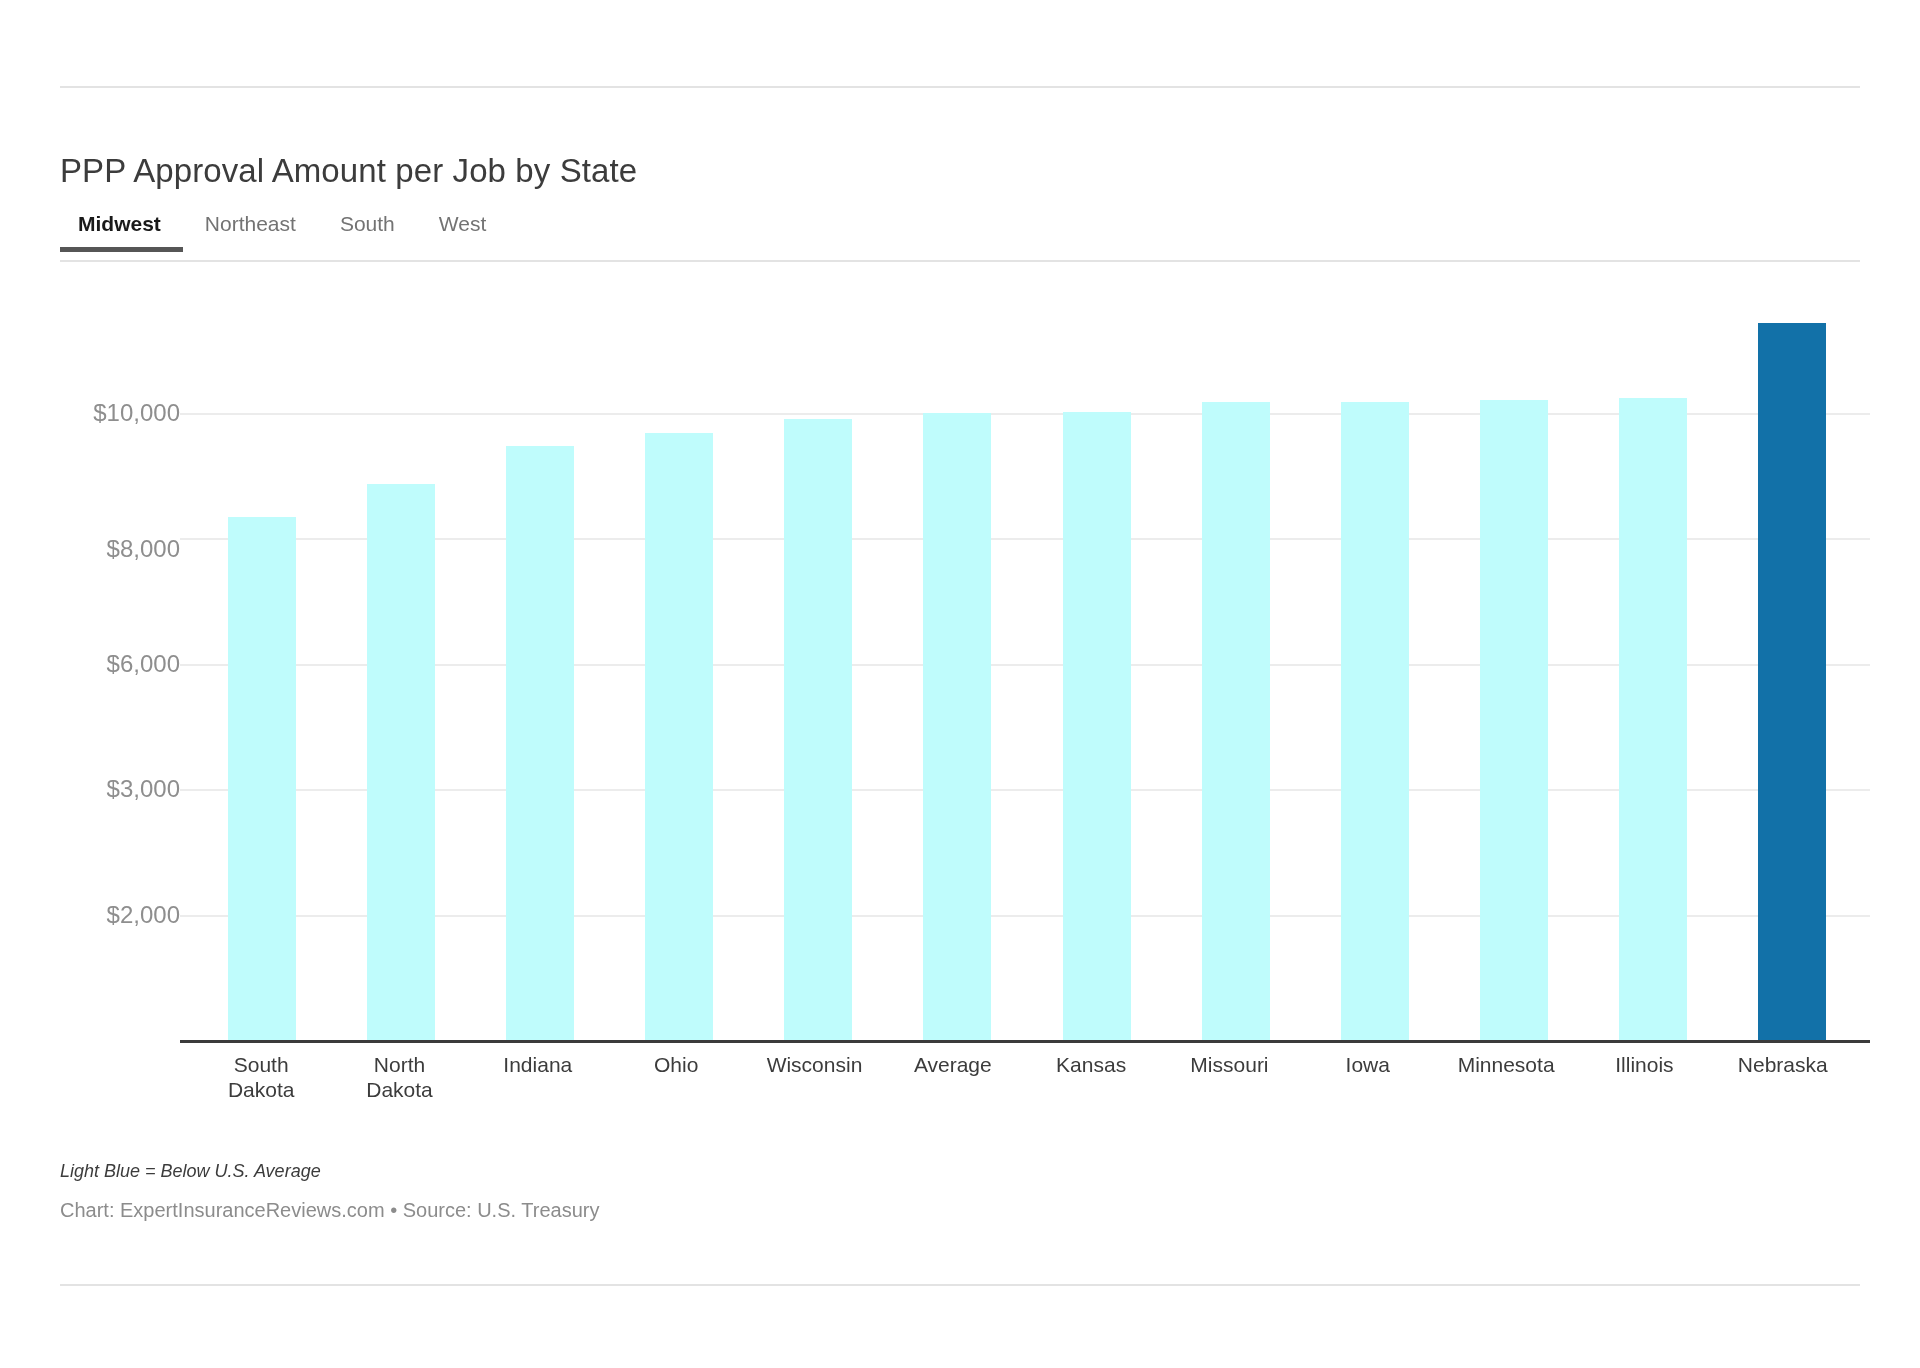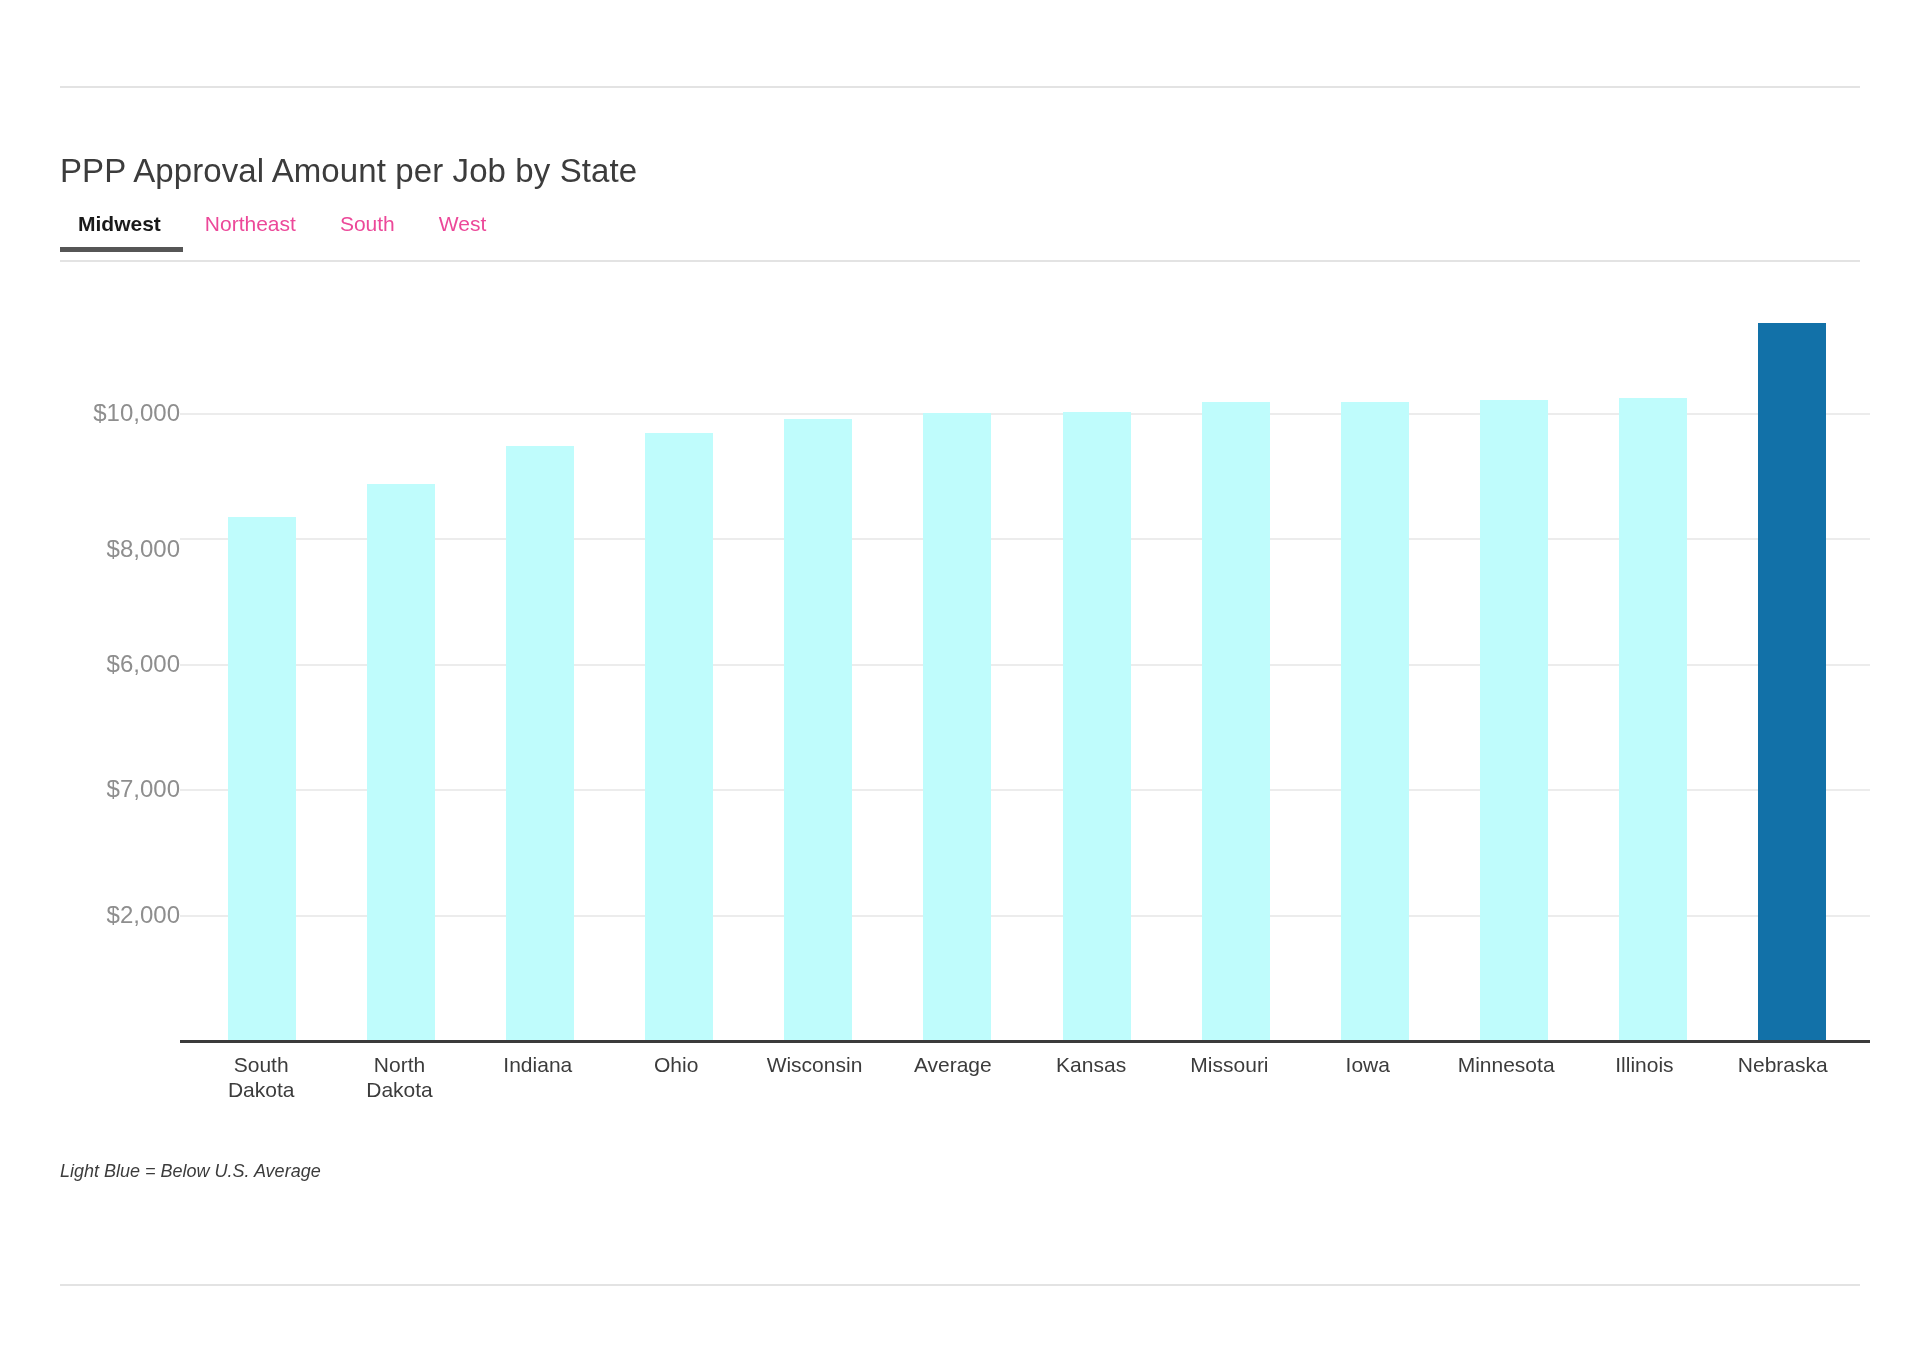--- a/index.html
+++ b/index.html
@@ -49,21 +49,21 @@
   .tabs {
     position: absolute;
     left: 60px;
     top: 212px;
     display: flex;
     align-items: flex-end;
     gap: 0px;
   }
   .tab {
     font-size: 21px;
-    color: #ec4899;
+    color: #737373;
     padding: 0 22px 16px 22px;
     position: relative;
     cursor: pointer;
     white-space: nowrap;
   }
   .tab:first-child { padding-left: 18px; }
   .tab.active {
     color: #1a1a1a;
     font-weight: 700;
   }
@@ -204,21 +204,21 @@
     <div class="tab active">Midwest</div>
     <div class="tab">Northeast</div>
     <div class="tab">South</div>
     <div class="tab">West</div>
   </div>
   <div class="tabs-rule"></div>
 
   <div class="plot">
     <div class="y-labels" id="y-labels">
         <div class="y-label" style="top: 614.576px;">$2,000</div>
-        <div class="y-label" style="top: 489.153px;">$7,000</div>
+        <div class="y-label" style="top: 489.153px;">$3,000</div>
         <div class="y-label" style="top: 363.729px; text-align: right;">$6,000</div>
         <div class="y-label" style="top: 249px;">$8,000</div>
         <div class="y-label" style="top: 112.881px;">$10,000</div>
       </div>
     <div class="gridlines" id="gridlines">
         <div class="gridline" style="top: 614.576px;"></div>
         <div class="gridline" style="top: 489.153px;"></div>
         <div class="gridline" style="top: 363.729px;"></div>
         <div class="gridline" style="top: 238.305px;"></div>
         <div class="gridline" style="top: 112.881px;"></div>
@@ -299,15 +299,16 @@
       </div>
       <div class="x-slot">
         <div>Illinois</div>
       </div>
       <div class="x-slot">
         <div>Nebraska</div>
       </div>
     </div>
 
   <div class="note">Light Blue = Below U.S. Average</div>
+  <div class="credit">Chart: ExpertInsuranceReviews.com • Source: U.S. Treasury</div>
 
   <div class="rule-bottom"></div>
 </div>
 
 </body></html>

